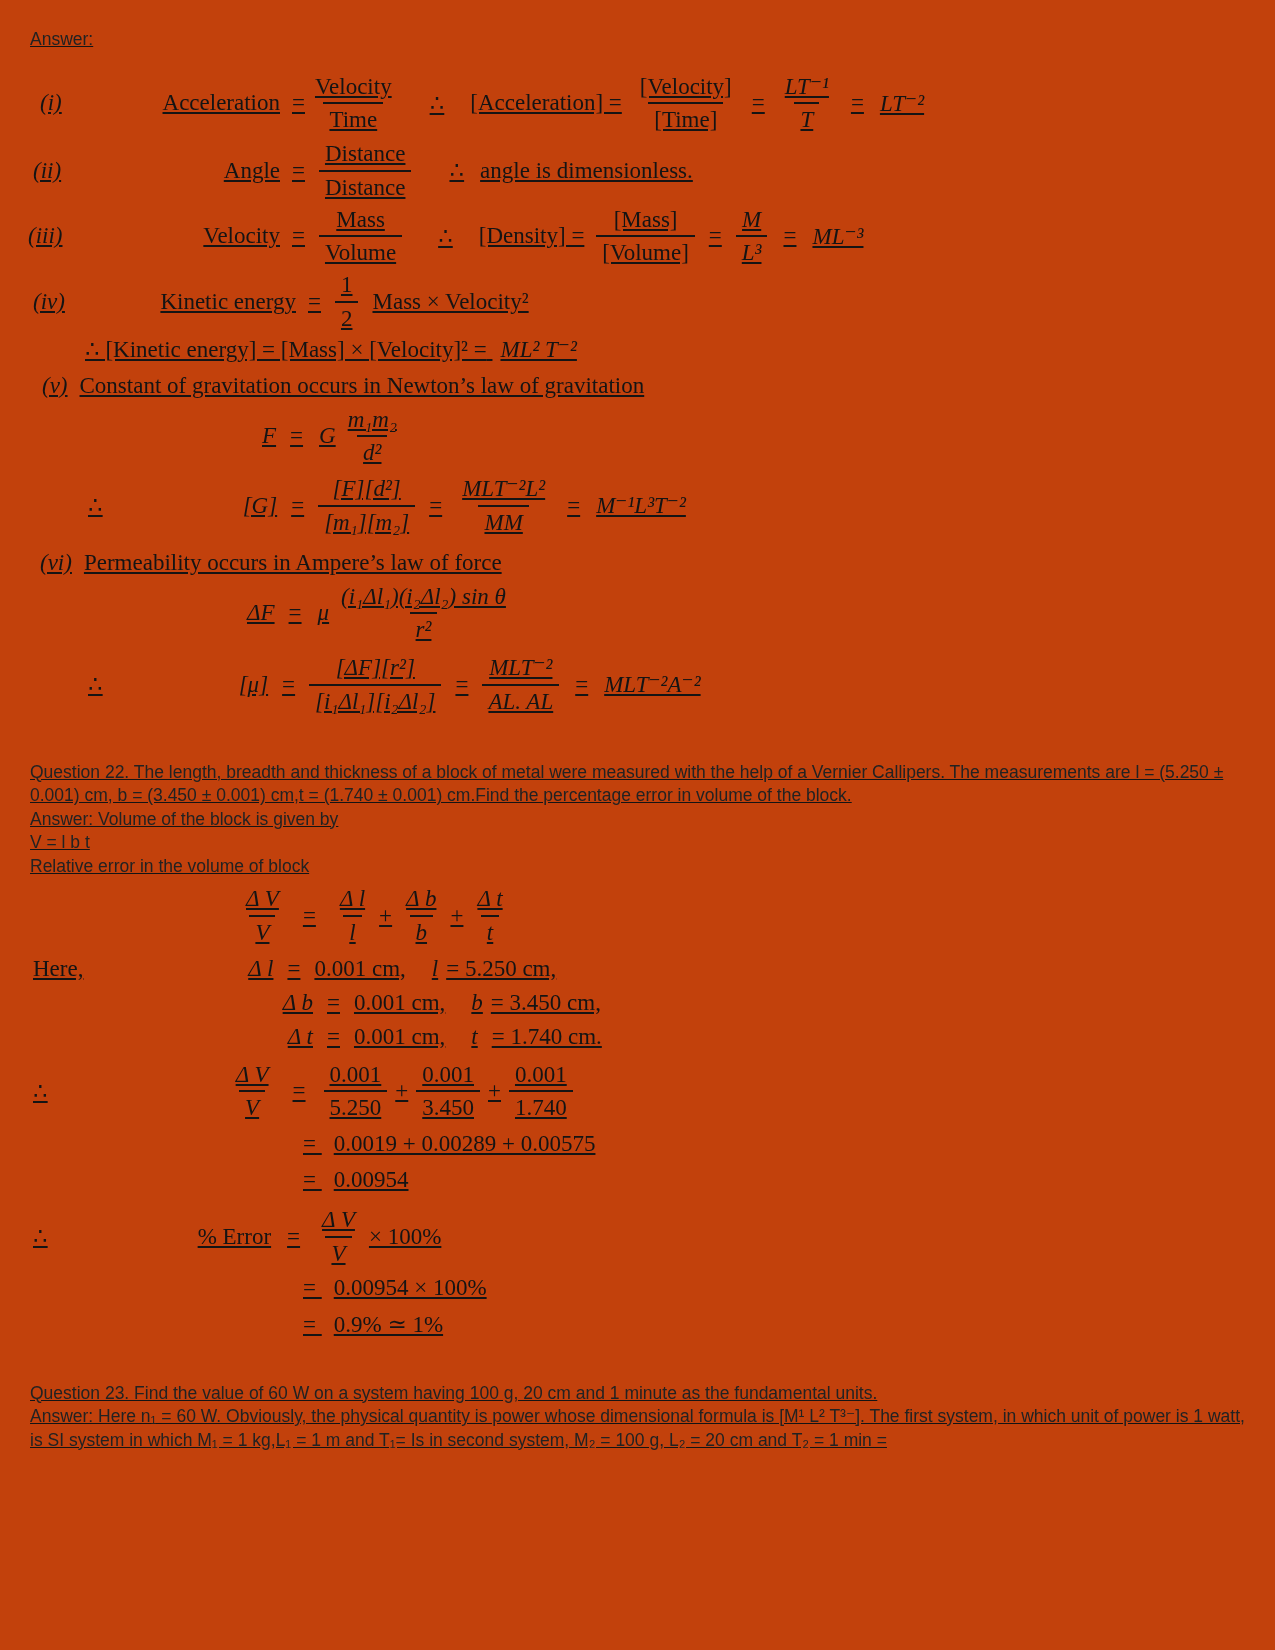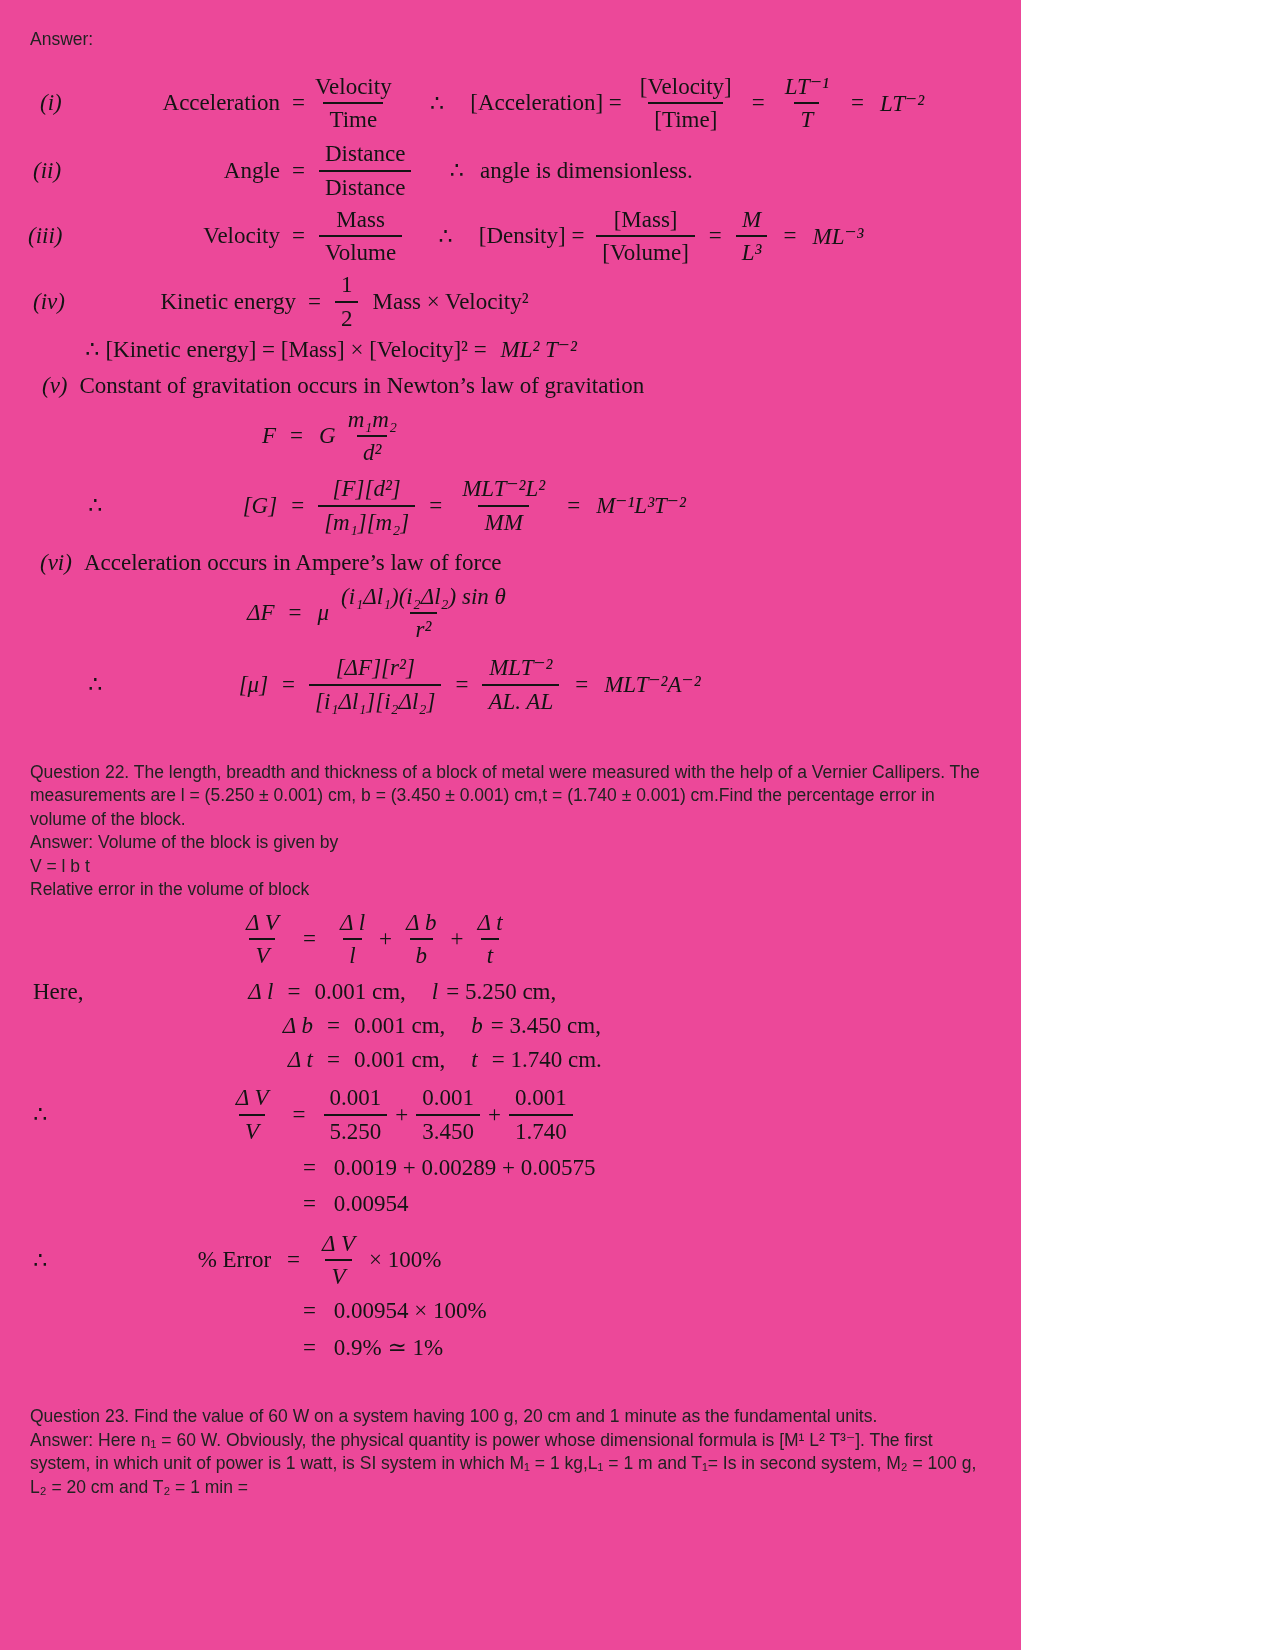--- a/index.html
+++ b/index.html
@@ -1,17 +1,17 @@
 <!DOCTYPE html>
 <html><head>
 <meta charset="utf-8">
 <style>
   html,body{margin:0;padding:0;background:#ffffff;}
   body{width:1275px;min-height:1650px;color:#141414;}
-  .page{position:relative;width:1021px;min-height:1650px;background:#ec4899;overflow:hidden;}
+  .page{position:relative;width:1275px;min-height:1650px;background:#c2410c;overflow:hidden;text-decoration:underline;}
 
   .sans{font-family:"Liberation Sans","DejaVu Sans",sans-serif;}
   .para{font-size:17.5px;line-height:23.5px;color:#222;max-width:1222px;}
 
   .mrow{display:flex;align-items:center;
         font-family:"Liberation Serif","DejaVu Serif","DejaVu Sans",serif;
         font-size:23px;color:#141414;}
   .mhead{display:flex;align-items:baseline;
         font-family:"Liberation Serif","DejaVu Serif","DejaVu Sans",serif;
         font-size:23px;color:#141414;}
@@ -135,21 +135,21 @@
     <span class="frac mi" style="margin-left:14px;">
       <span class="num">MLT⁻²L²</span>
       <span class="den">MM</span>
     </span>
     <span style="margin-left:16px;">=</span>
     <span class="mi" style="margin-left:16px;">M⁻¹L³T⁻²</span>
   </div>
 
   <div class="mhead" style="margin-top:14px;padding-left:40px;">
     <span class="lbl">(vi)</span>
-    <span style="margin-left:12px;">Acceleration occurs in Ampere’s law of force</span>
+    <span style="margin-left:12px;">Permeability occurs in Ampere’s law of force</span>
   </div>
 
   <div class="mrow" style="margin-top:8px;padding-left:247px;">
     <span class="mi">ΔF</span>
     <span style="margin-left:14px;">=</span>
     <span class="mi" style="margin-left:16px;">μ</span>
     <span class="frac mi" style="margin-left:6px;">
       <span class="num">(i₁Δl₁)(i₂Δl₂) sin θ</span>
       <span class="den">r²</span>
     </span>

